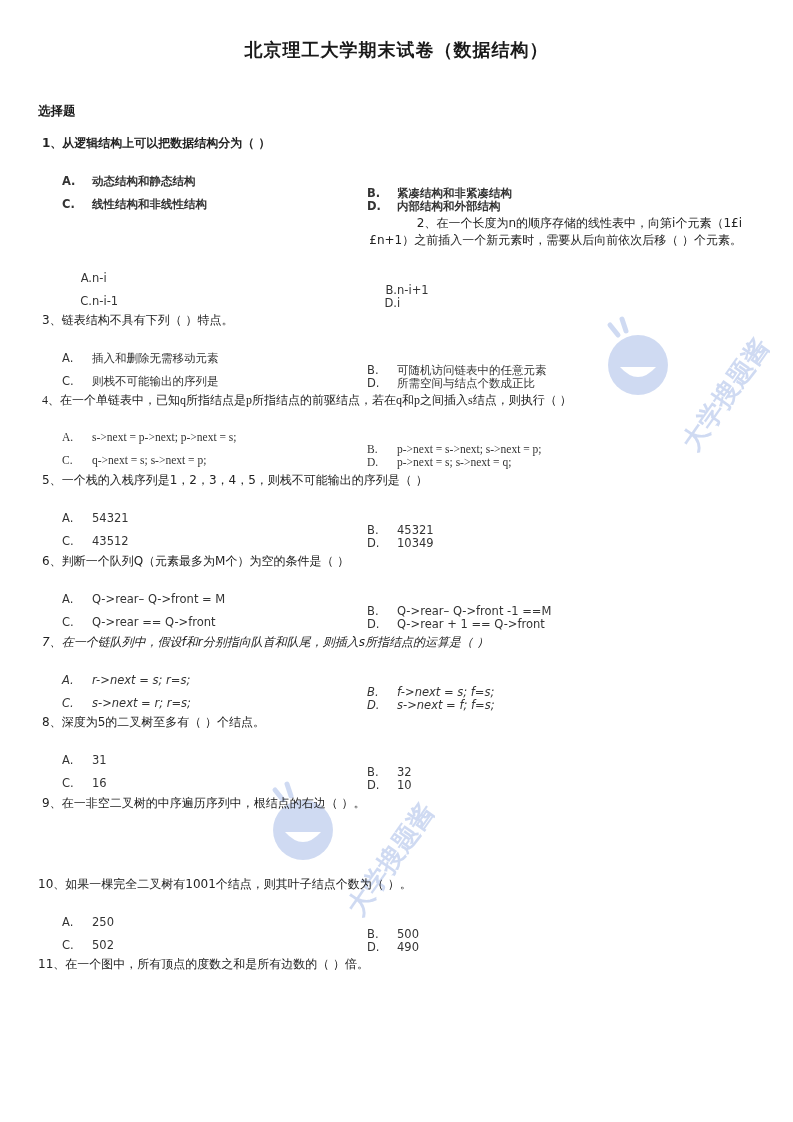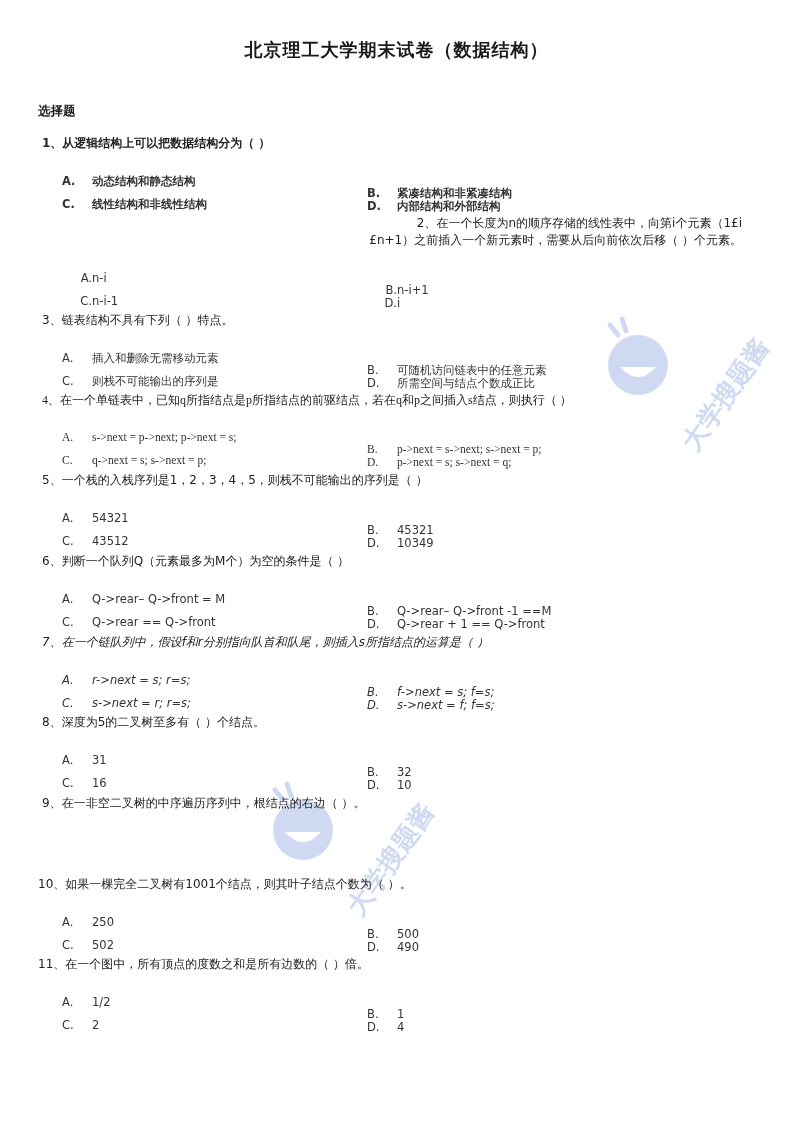--- a/index.html
+++ b/index.html
@@ -144,19 +144,13 @@
   <div class="opts" style="left:4px;">
     <div class="opt a"><span class="letter">A.</span><span>250</span></div>
     <div class="opt b"><span class="letter">B.</span><span>500</span></div>
     <div class="opt c"><span class="letter">C.</span><span>502</span></div>
     <div class="opt d"><span class="letter">D.</span><span>490</span></div>
   </div>
 </div>
 
 <div class="q" style="top:956px; left:38px;">
   <div class="stem"><span>11、</span><span>在一个图中，所有顶点的度数之和是所有边数的（ ）倍。</span></div>
-  <div class="opts" style="left:4px;">
-    <div class="opt a"><span class="letter">A.</span><span>1/2</span></div>
-    <div class="opt b"><span class="letter">B.</span><span>1</span></div>
-    <div class="opt c"><span class="letter">C.</span><span>2</span></div>
-    <div class="opt d"><span class="letter">D.</span><span>4</span></div>
-  </div>
 </div>
 
 </body></html>

